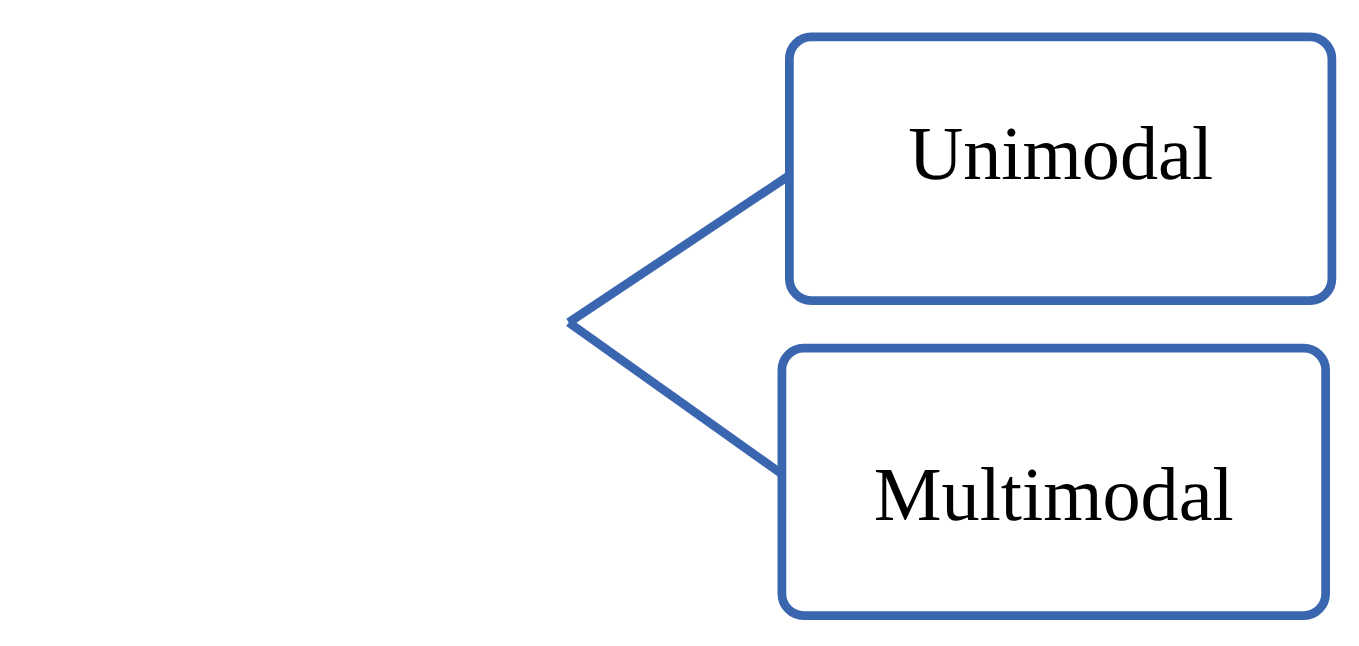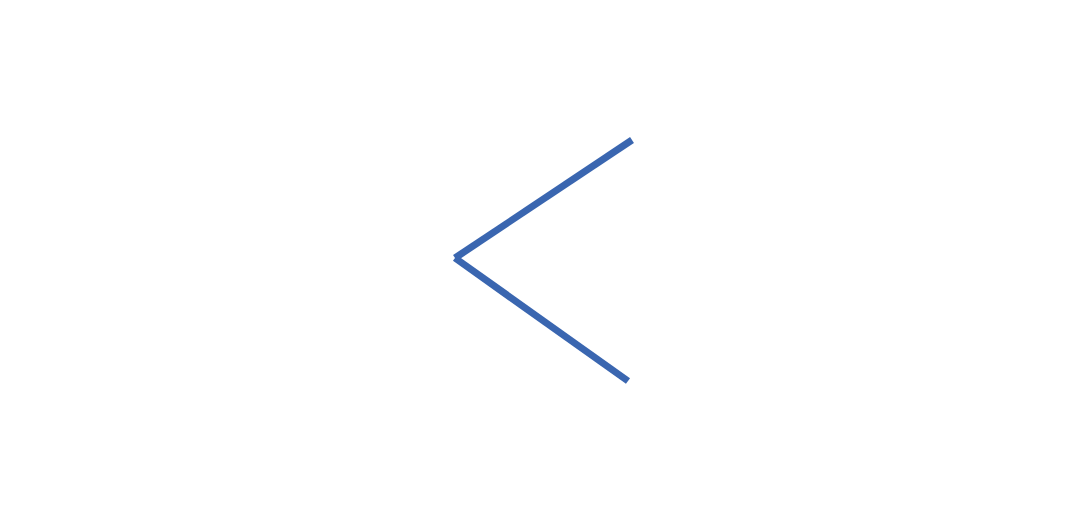--- a/index.html
+++ b/index.html
@@ -88,15 +88,21 @@
 <body>
 
 <div id="diagram-canvas">
 
   <svg id="connector-layer" viewBox="0 0 1087 517" width="1087" height="517" xmlns="http://www.w3.org/2000/svg">
     <line x1="455" y1="258" x2="632" y2="140" stroke="#3a66b0" stroke-width="7" stroke-linecap="butt"></line>
     <line x1="455" y1="258" x2="628" y2="381" stroke="#3a66b0" stroke-width="7" stroke-linecap="butt"></line>
   </svg>
 
 
+  <div class="node-box" id="node-unimodal">
+    <span class="node-label">Unimodal</span>
+  </div>
 
+  <div class="node-box" id="node-multimodal">
+    <span class="node-label">Multimodal</span>
+  </div>
 
 </div>
 
 </body></html>

